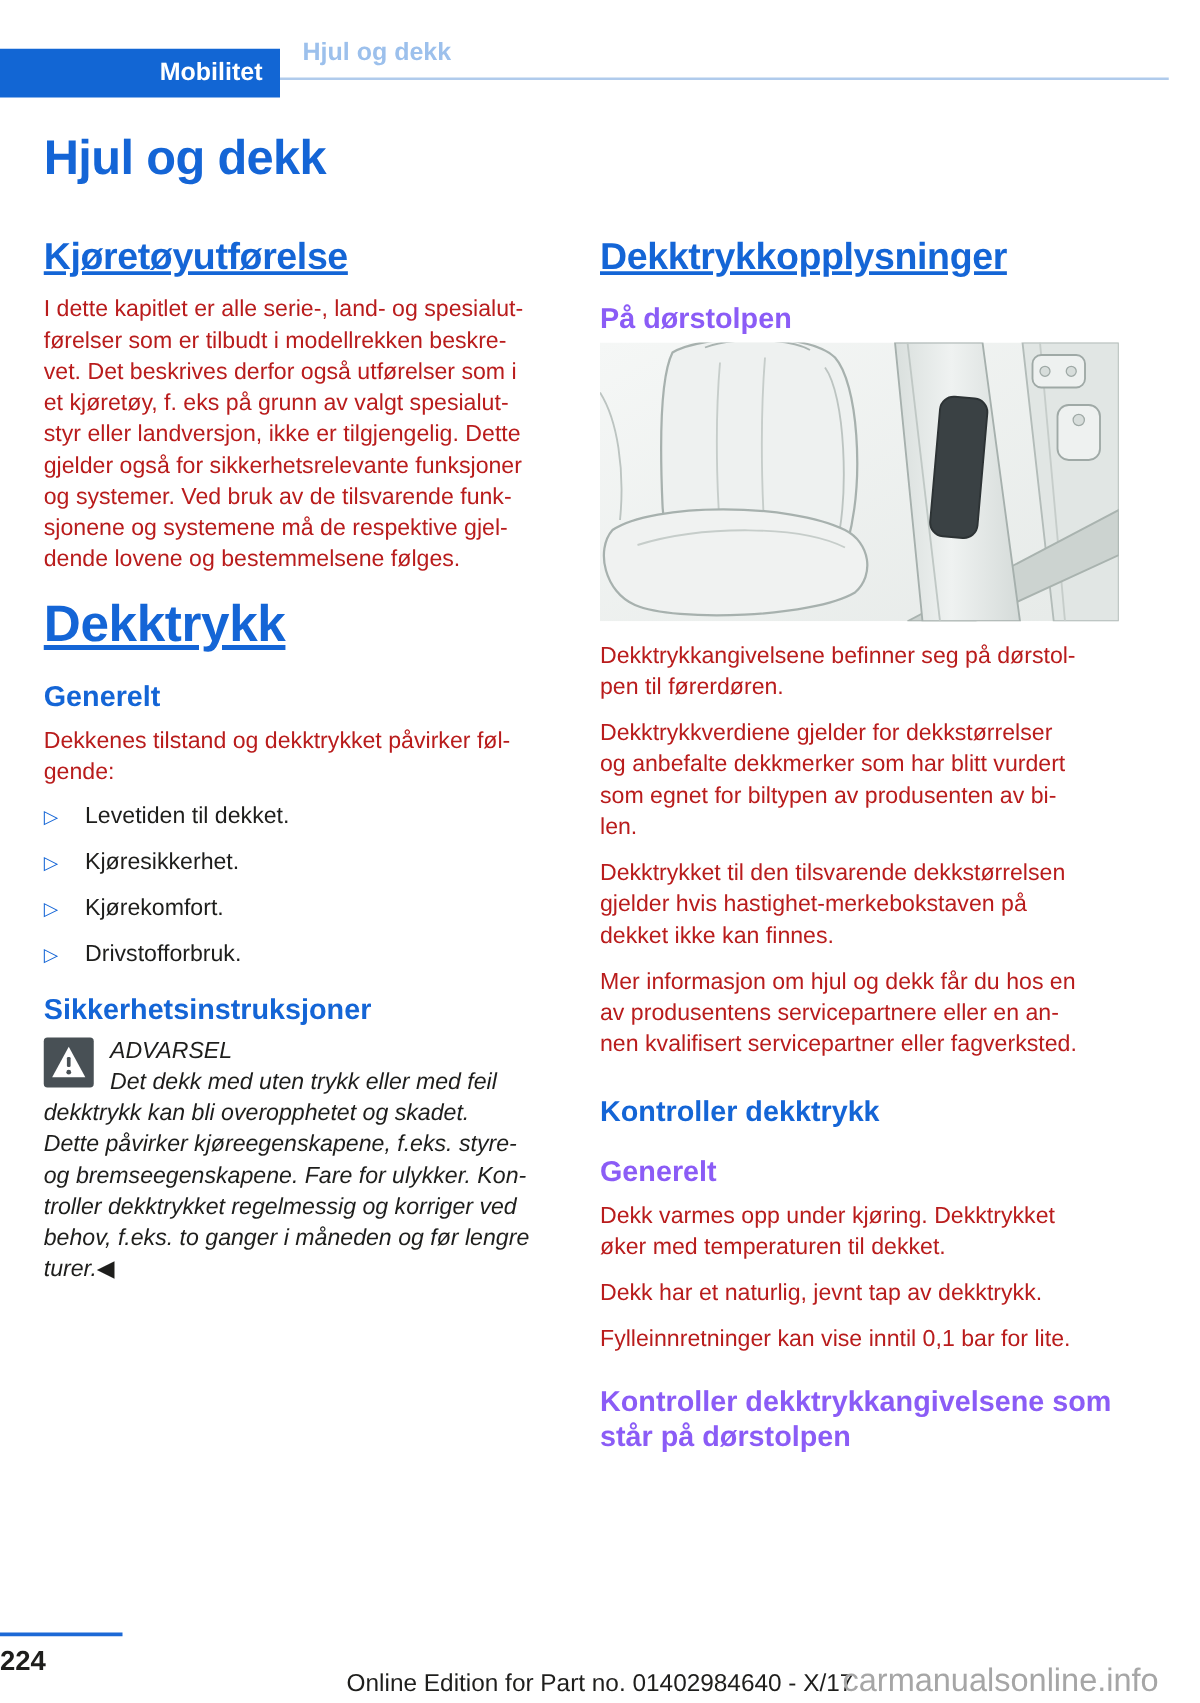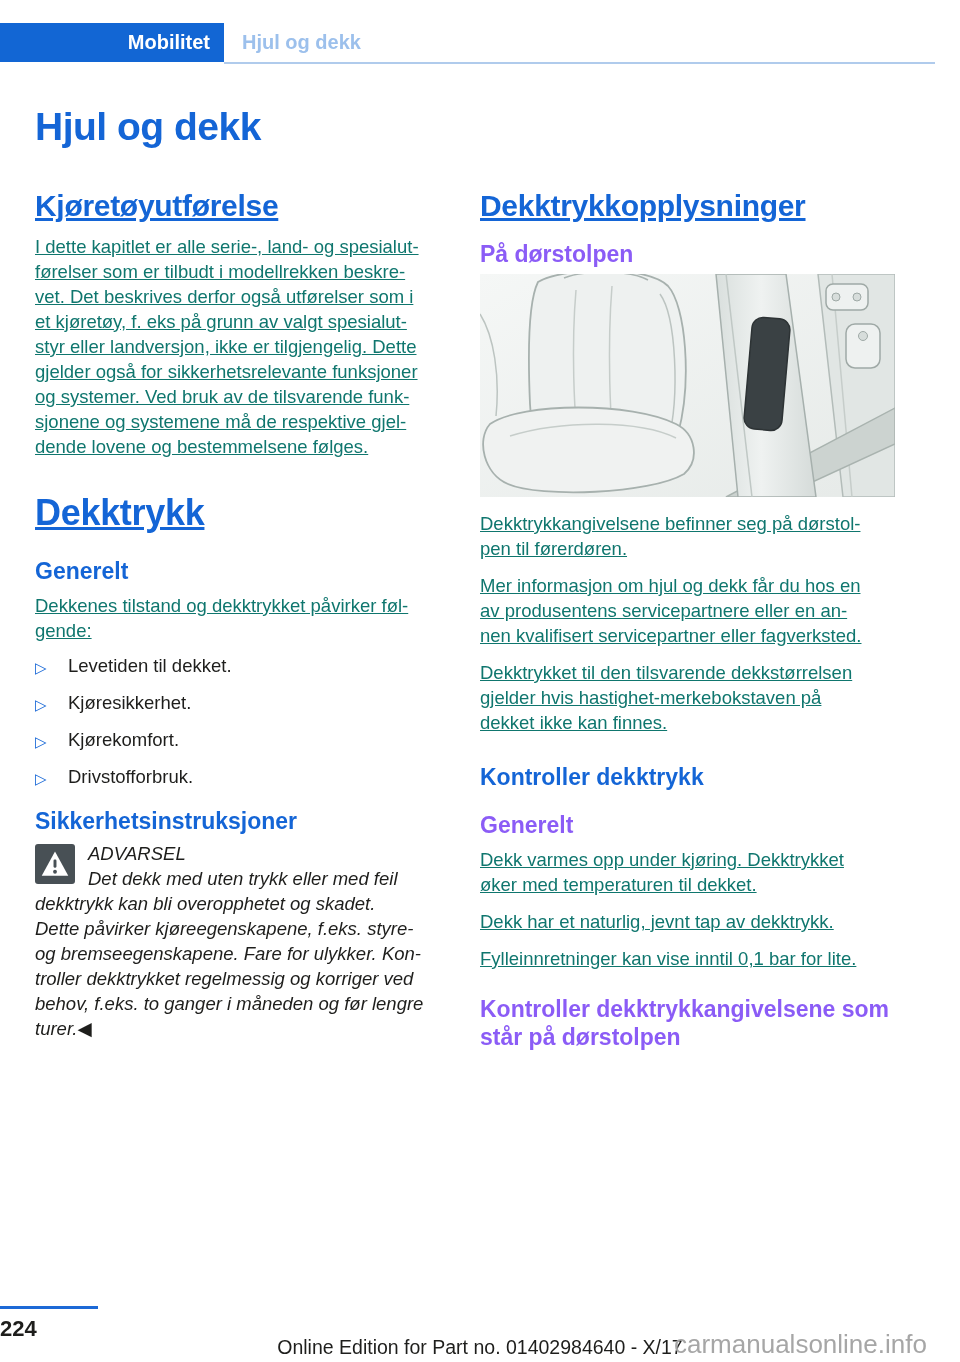--- a/index.html
+++ b/index.html
@@ -1,39 +1,39 @@
 <!DOCTYPE html>
 <html><head>
 <meta charset="utf-8">
 <style>
   html,body{margin:0;padding:0;background:#ffffff;}
   .page{position:relative;width:960px;height:1362px;background:#ffffff;overflow:hidden;
         font-family:"Liberation Sans","DejaVu Sans",sans-serif;color:#1e1e1c;}
 
   
   .tabbar{position:absolute;top:23px;left:0;width:100%;height:39px;}
-  .tab-active{position:absolute;left:0;top:0;width:224px;height:39px;background:#1266d4;color:#ffffff;
+  .tab-active{position:absolute;left:0;top:16px;width:224px;height:39px;background:#1266d4;color:#ffffff;
               display:flex;align-items:center;justify-content:flex-end;padding-right:14px;
               box-sizing:border-box;font-size:20px;font-weight:bold;}
   .tab-inactive{position:absolute;left:242px;top:0;height:39px;display:flex;align-items:center;
                 color:#9cc0ec;font-size:20px;font-weight:bold;}
   .tab-underline{position:absolute;left:224px;right:25px;bottom:-2px;height:2px;background:#b0cbec;}
 
   
   .content{position:absolute;top:62px;left:0;width:960px;}
   h1{margin:42px 0 0 35px;font-size:39px;line-height:46px;font-weight:bold;color:#1465d6;letter-spacing:-0.5px;}
   .cols{display:flex;margin:22px 0 0 35px;gap:25px;}
   .col-left{width:420px;flex:none;}
   .col-right{width:455px;flex:none;}
 
   h2{margin:16px 0 0 0;font-size:30px;line-height:36px;font-weight:bold;color:#1465d6;letter-spacing:-0.3px;text-decoration:underline;}
-  h2.big{margin-top:34px;font-size:36px;line-height:40px;}
+  h2.big{margin-top:20px;font-size:41px;line-height:40px;}
   h3{margin:24px 0 0 0;font-size:23px;line-height:28px;font-weight:bold;color:#1465d6;}
   h4{margin:16px 0 0 0;font-size:23px;line-height:28px;font-weight:bold;color:#8b5cf6;white-space:pre;}
-  .body{margin:12px 0 0 0;font-size:18.5px;line-height:25px;white-space:pre;color:#0f766e;text-decoration:underline;}
+  .body{margin:12px 0 0 0;font-size:18.5px;line-height:25px;white-space:pre;color:#b91c1c;}
   .mt10{margin-top:10px;} .mt8{margin-top:8px;} .mt14{margin-top:14px;}
   .mt20{margin-top:20px;} .mt24{margin-top:24px;} .mt28{margin-top:28px;} .mt18{margin-top:16px;}
 
   
   ul.bullets{list-style:none;margin:10px 0 0 0;padding:0;}
   ul.bullets li{display:flex;margin:0 0 10px 0;font-size:18.5px;line-height:25px;}
   ul.bullets .tri{width:33px;flex:none;color:#1465d6;font-size:15px;padding-top:2px;}
 
   
   .warning{margin-top:6px;overflow:visible;font-style:italic;}
@@ -172,26 +172,30 @@
             <path d="M84,4 C104,-4 150,-4 168,6" stroke="#aab4b1" stroke-width="1.5" fill="none"></path>
 
             <path d="M10,150 C42,128 152,128 196,150 C216,160 220,186 204,200 C170,220 60,224 28,210 C4,200 -4,166 10,150 Z" fill="#f0f2f1" stroke="#a7b1ae" stroke-width="1.8"></path>
             <path d="M30,162 C82,146 160,146 196,164" stroke="#c6cdca" stroke-width="1.5" fill="none"></path>
             <path d="M0,40 C14,62 20,102 16,142" stroke="#bcc4c1" stroke-width="1.5" fill="none"></path>
           </svg>
         </figure>
 
         <p class="body mt14">Dekktrykkangivelsene befinner seg på dørstol-
 pen til førerdøren.</p>
+        <p class="body">Dekktrykkverdiene gjelder for dekkstørrelser
+og anbefalte dekkmerker som har blitt vurdert
+som egnet for biltypen av produsenten av bi-
+len.</p>
+        <p class="body">Dekktrykket til den tilsvarende dekkstørrelsen
+gjelder hvis hastighet-merkebokstaven på
+dekket ikke kan finnes.</p>
         <p class="body">Mer informasjon om hjul og dekk får du hos en
 av produsentens servicepartnere eller en an-
 nen kvalifisert servicepartner eller fagverksted.</p>
-        <p class="body">Dekktrykket til den tilsvarende dekkstørrelsen
-gjelder hvis hastighet-merkebokstaven på
-dekket ikke kan finnes.</p>
 
         <h3 class="mt28">Kontroller dekktrykk</h3>
         <h4 class="mt20">Generelt</h4>
         <p class="body mt8">Dekk varmes opp under kjøring. Dekktrykket
 øker med temperaturen til dekket.</p>
         <p class="body">Dekk har et naturlig, jevnt tap av dekktrykk.</p>
         <p class="body">Fylleinnretninger kan vise inntil 0,1 bar for lite.</p>
 
         <h4 class="mt24">Kontroller dekktrykkangivelsene som
 står på dørstolpen</h4>

